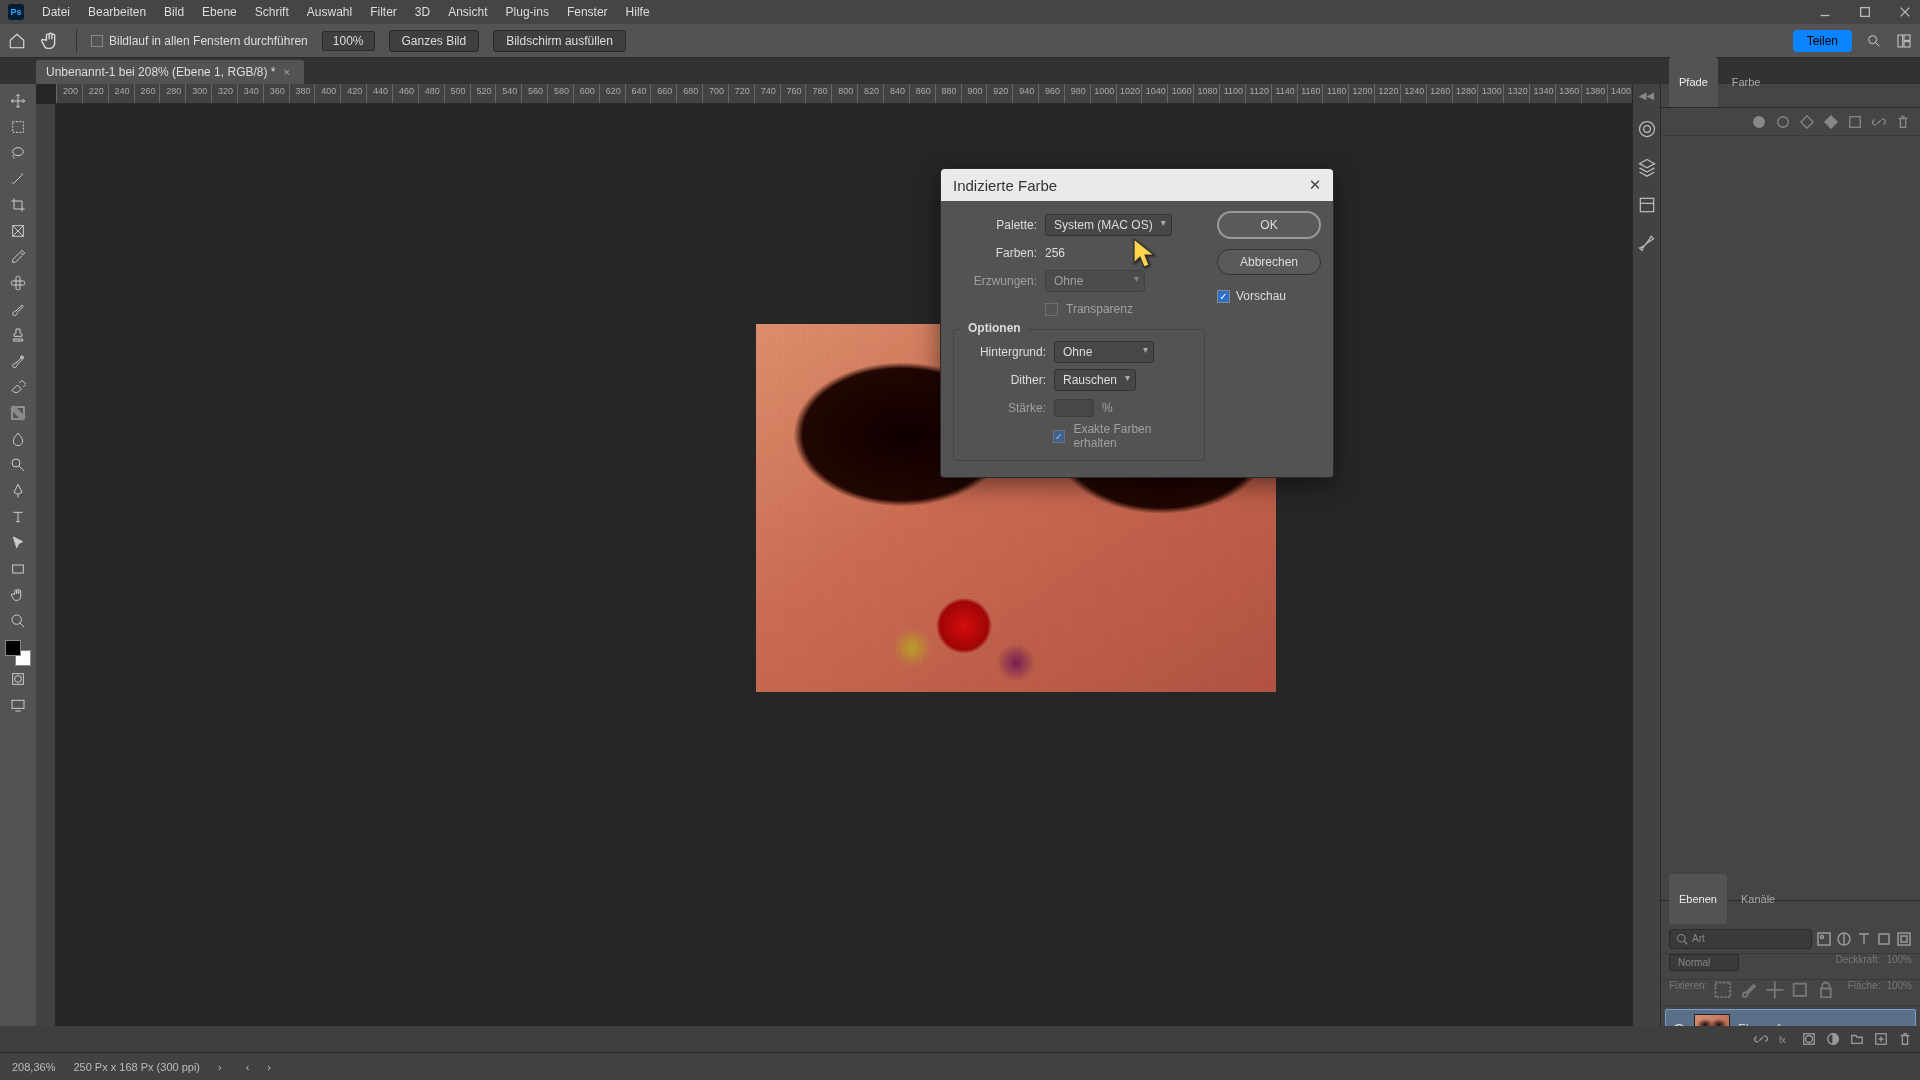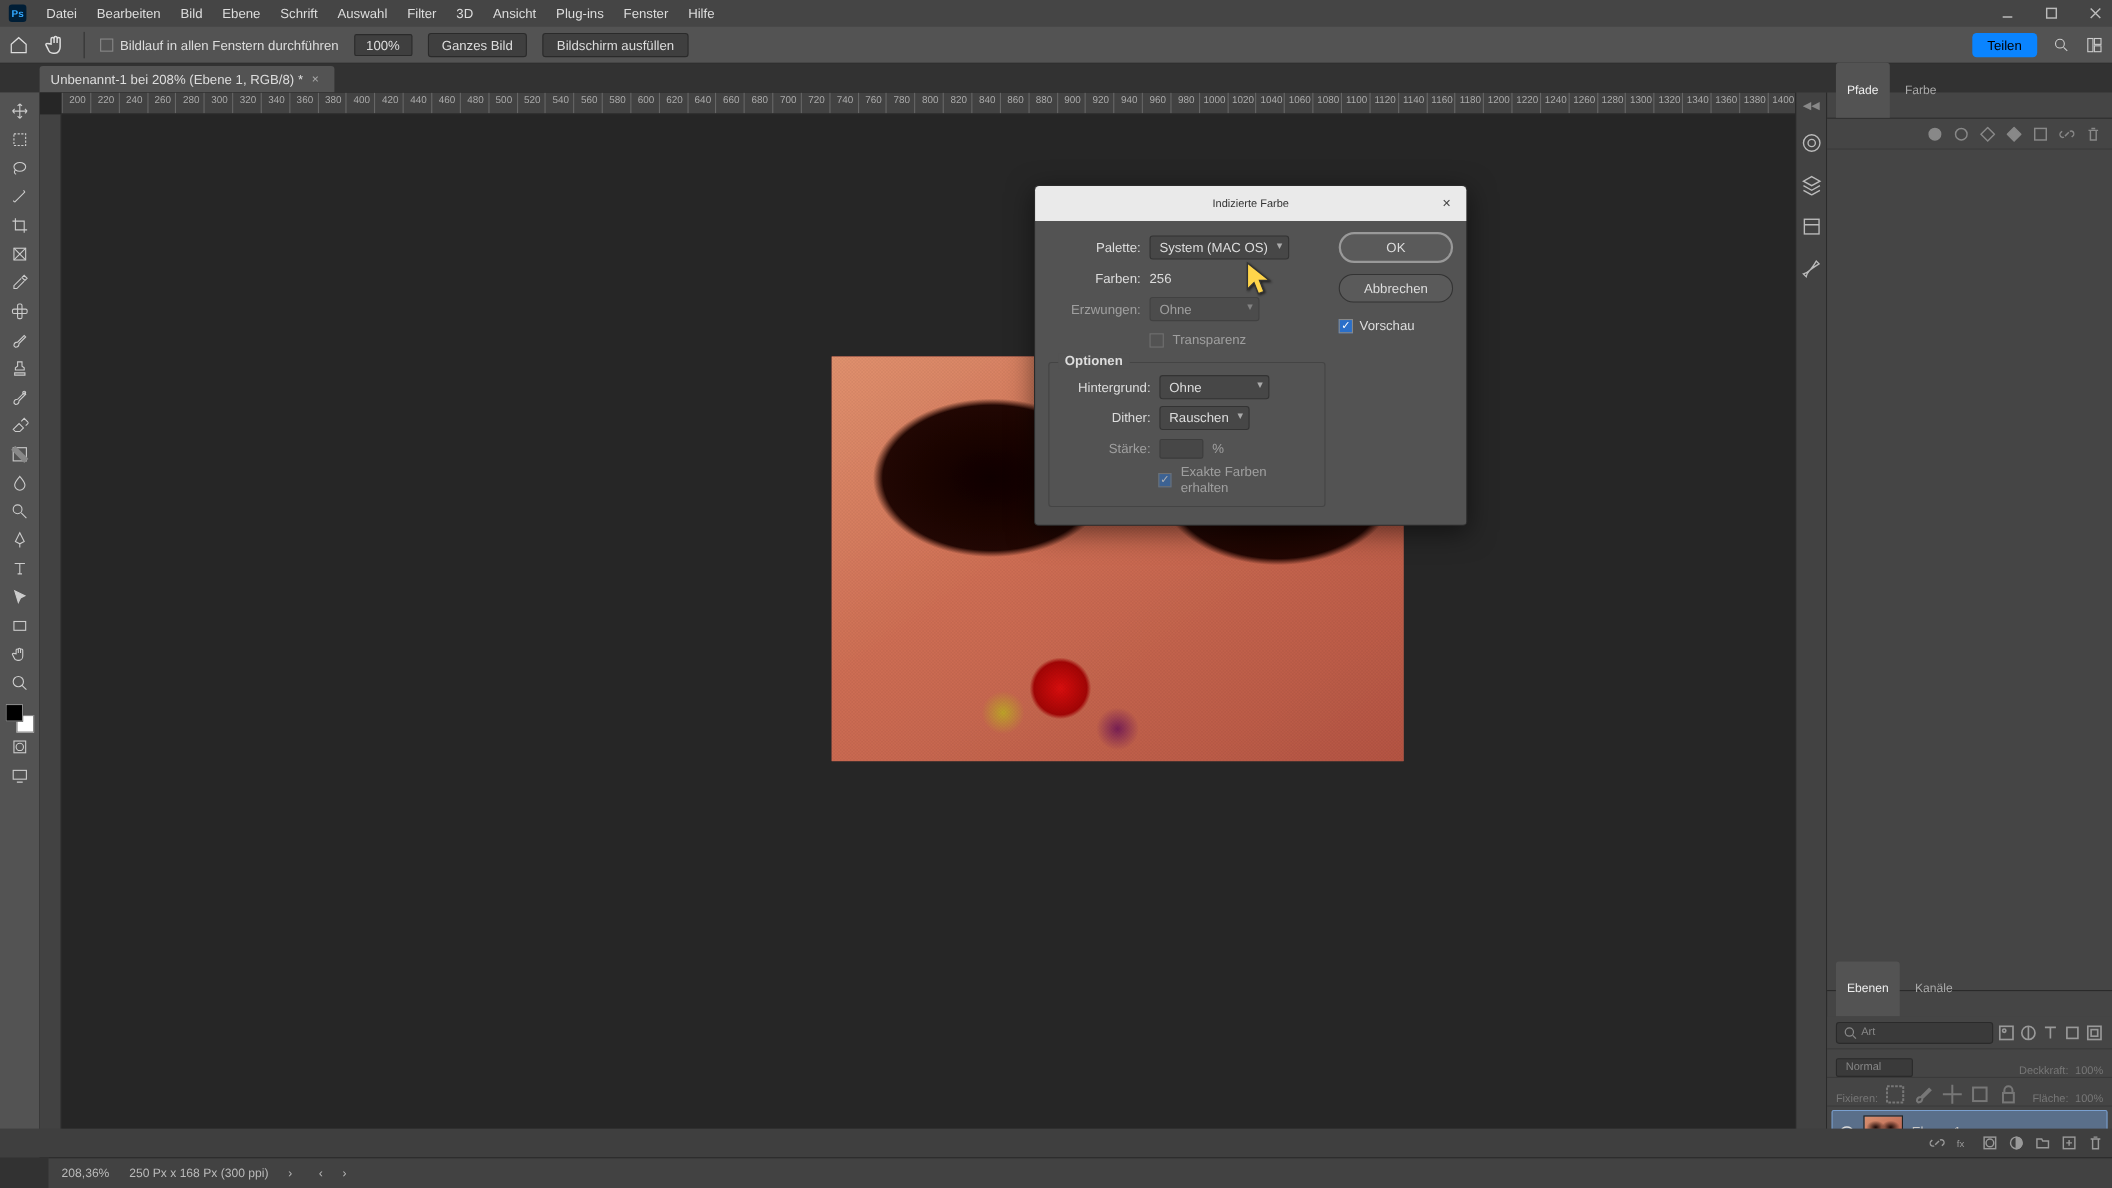--- a/index.html
+++ b/index.html
@@ -62,34 +62,34 @@
 .ptab.active { background: #535353; color: #eee; border-radius: 3px 3px 0 0; }
 .panel-body { flex: 1; background: #454545; }
 .shape-row { height: 28px; display: flex; align-items: center; justify-content: flex-end; gap: 10px; padding: 0 10px; border-bottom: 1px solid #3a3a3a; }
 .shape-row .sh { width: 14px; height: 14px; color: #888; }
 
 .layers-tabs { height: 24px; display: flex; align-items: flex-end; padding-left: 8px; gap: 4px; border-top: 1px solid #2a2a2a; }
 .layers-body { background: #454545; }
 .search-row { height: 30px; display: flex; align-items: center; padding: 0 8px; gap: 4px; border-bottom: 1px solid #3a3a3a; }
 .search-row .sbox { flex: 1; background: #3a3a3a; border: 1px solid #2a2a2a; border-radius: 3px; height: 20px; display: flex; align-items: center; padding: 0 6px; font-size: 10px; color: #888; }
 .search-row .ic { width: 16px; height: 16px; color: #999; }
-.blend-row, .lock-row { height: 26px; display: flex; align-items: flex-end; padding: 0 8px; font-size: 10px; color: #777; gap: 6px; border-bottom: 1px solid #3a3a3a; }
+.blend-row, .lock-row { height: 26px; display: flex; align-items: flex-start; padding: 0 8px; font-size: 10px; color: #777; gap: 6px; border-bottom: 1px solid #3a3a3a; }
 .blend-row .sel { background: #3a3a3a; border: 1px solid #2a2a2a; padding: 2px 8px; border-radius: 2px; color: #888; min-width: 70px; }
 .layer-row { height: 40px; display: flex; align-items: center; padding: 0 6px; background: #5a6f8a; border: 1px solid #7aa0d0; gap: 8px; margin: 3px 4px; border-radius: 2px; }
 .layer-row .eye { width: 14px; height: 14px; color: #ddd; }
 .layer-row .thumb { width: 36px; height: 30px; background: linear-gradient(145deg,#d89070,#b05848); border: 1px solid #222; position: relative; }
 .layer-row .thumb::after{ content:""; position:absolute; inset:0; background: radial-gradient(ellipse 14px 10px at 30% 35%, #1a0a08, transparent 60%), radial-gradient(ellipse 14px 10px at 70% 35%, #1a0a08, transparent 60%);}
 .layer-foot { position: absolute; bottom: 0; left: 0; right: 0; height: 26px; background: #3f3f3f; display: flex; align-items: center; justify-content: flex-end; gap: 10px; padding: 0 8px; color: #999; }
 .layer-foot .ic { width: 14px; height: 14px; }
 
-.statusbar { position: absolute; bottom: 0; left: 0; right: 0; height: 28px; background: #424242; display: flex; align-items: center; padding: 0 12px; font-size: 11px; color: #bbb; gap: 18px; border-top: 1px solid #2a2a2a; margin-left: 44px;}
+.statusbar { position: absolute; bottom: 0; left: 0; right: 0; height: 28px; background: #424242; display: flex; align-items: center; padding: 0 12px; font-size: 11px; color: #bbb; gap: 18px; border-top: 1px solid #2a2a2a;}
 
 
 .dialog { position: absolute; top: 168px; left: 940px; width: 394px; background: #535353; border: 1px solid #2a2a2a; border-radius: 4px; box-shadow: 0 6px 24px rgba(0,0,0,.5); color: #ddd; font-size: 12px; }
-.dtitle { height: 32px; background: #eaeaea; color: #333; display: flex; align-items: center; padding: 0 12px; border-radius: 4px 4px 0 0; font-size: 10px; position: relative; justify-content: center; }
+.dtitle { height: 32px; background: #eaeaea; color: #333; display: flex; align-items: center; padding: 0 12px; border-radius: 4px 4px 0 0; font-size: 15px; position: relative; }
 .dtitle .xbtn { position: absolute; right: 8px; top: 6px; width: 20px; height: 20px; display: flex; align-items: center; justify-content: center; color: #444; }
 .dbody { padding: 10px 12px 16px; display: flex; gap: 12px; }
 .dleft { flex: 1; }
 .drow { display: flex; align-items: center; height: 28px; gap: 8px; }
 .drow .lbl { width: 84px; text-align: right; font-size: 12px; }
 .drow.disabled { opacity: .55; }
 .dsel { background: #474747; border: 1px solid #333; border-radius: 3px; padding: 3px 18px 3px 8px; font-size: 12px; position: relative; min-width: 100px; }
 .dsel::after { content: "▾"; position: absolute; right: 5px; top: 2px; font-size: 10px; color: #aaa; }
 .dval { font-size: 12px; }
 .dgrp { border: 1px solid #444; border-radius: 3px; padding: 8px 8px 10px; margin-top: 6px; position: relative; }

